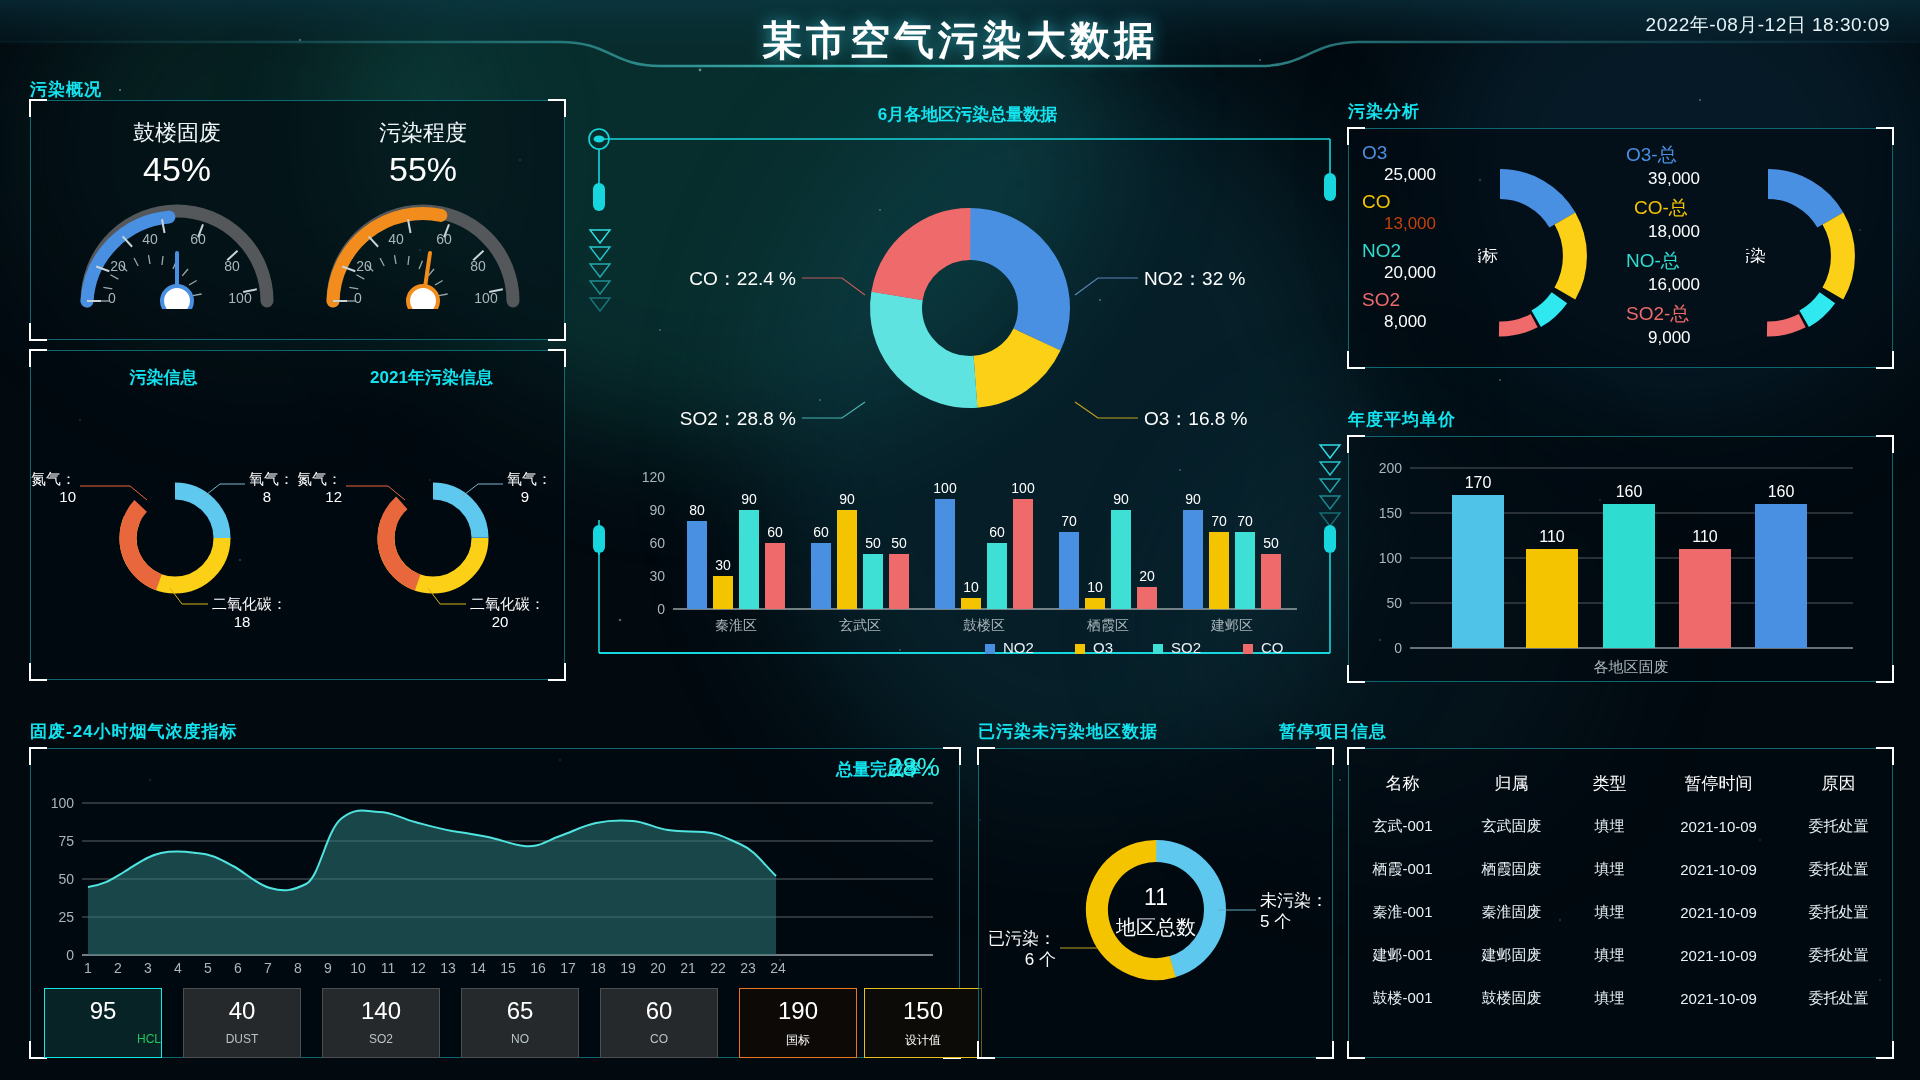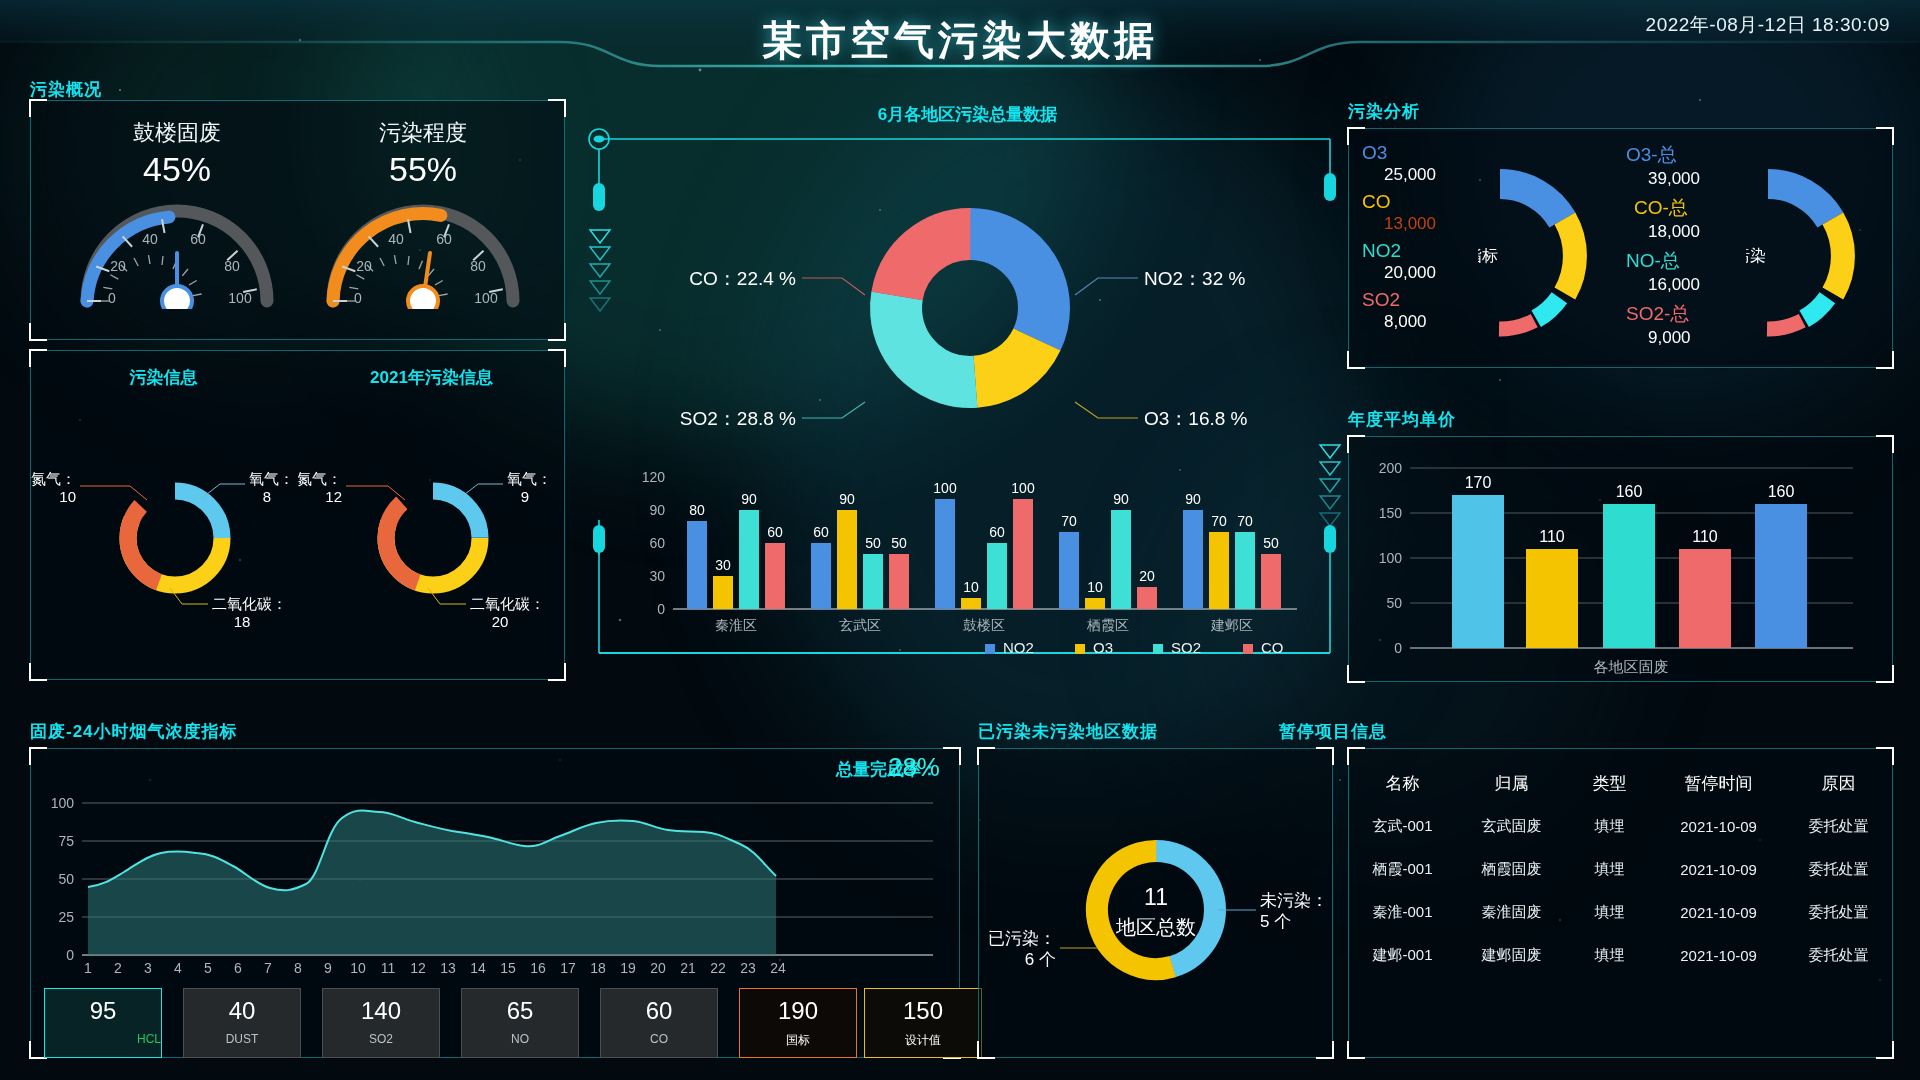--- a/index.html
+++ b/index.html
@@ -639,15 +639,22 @@
         <td>2021-10-09</td>
         <td>委托处置</td>
       </tr>
       <tr>
         <td>建邺-001</td>
         <td>建邺固废</td>
         <td>填埋</td>
         <td>2021-10-09</td>
         <td>委托处置</td>
       </tr>
+      <tr>
+        <td>鼓楼-001</td>
+        <td>鼓楼固废</td>
+        <td>填埋</td>
+        <td>2021-10-09</td>
+        <td>委托处置</td>
+      </tr>
     </tbody>
   </table>
 </div>
 
 </body></html>

